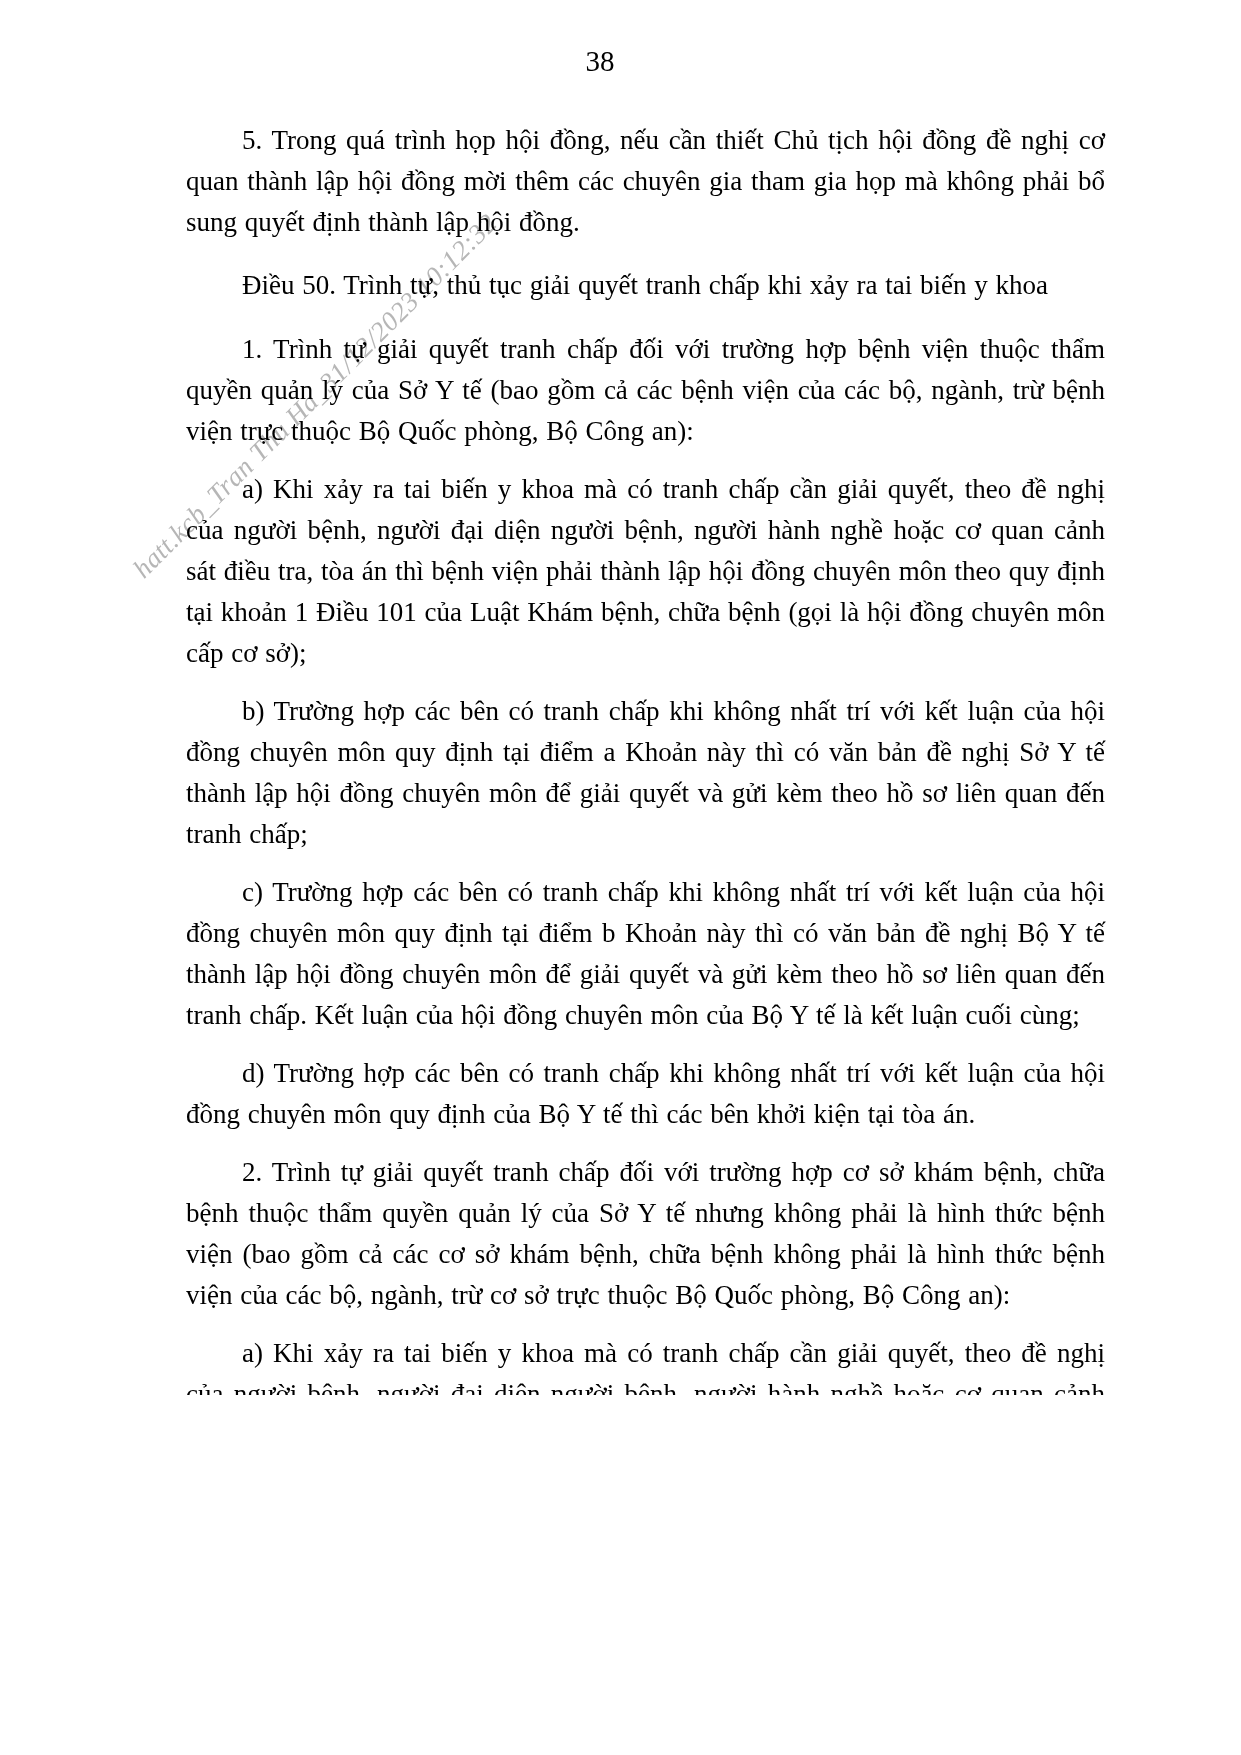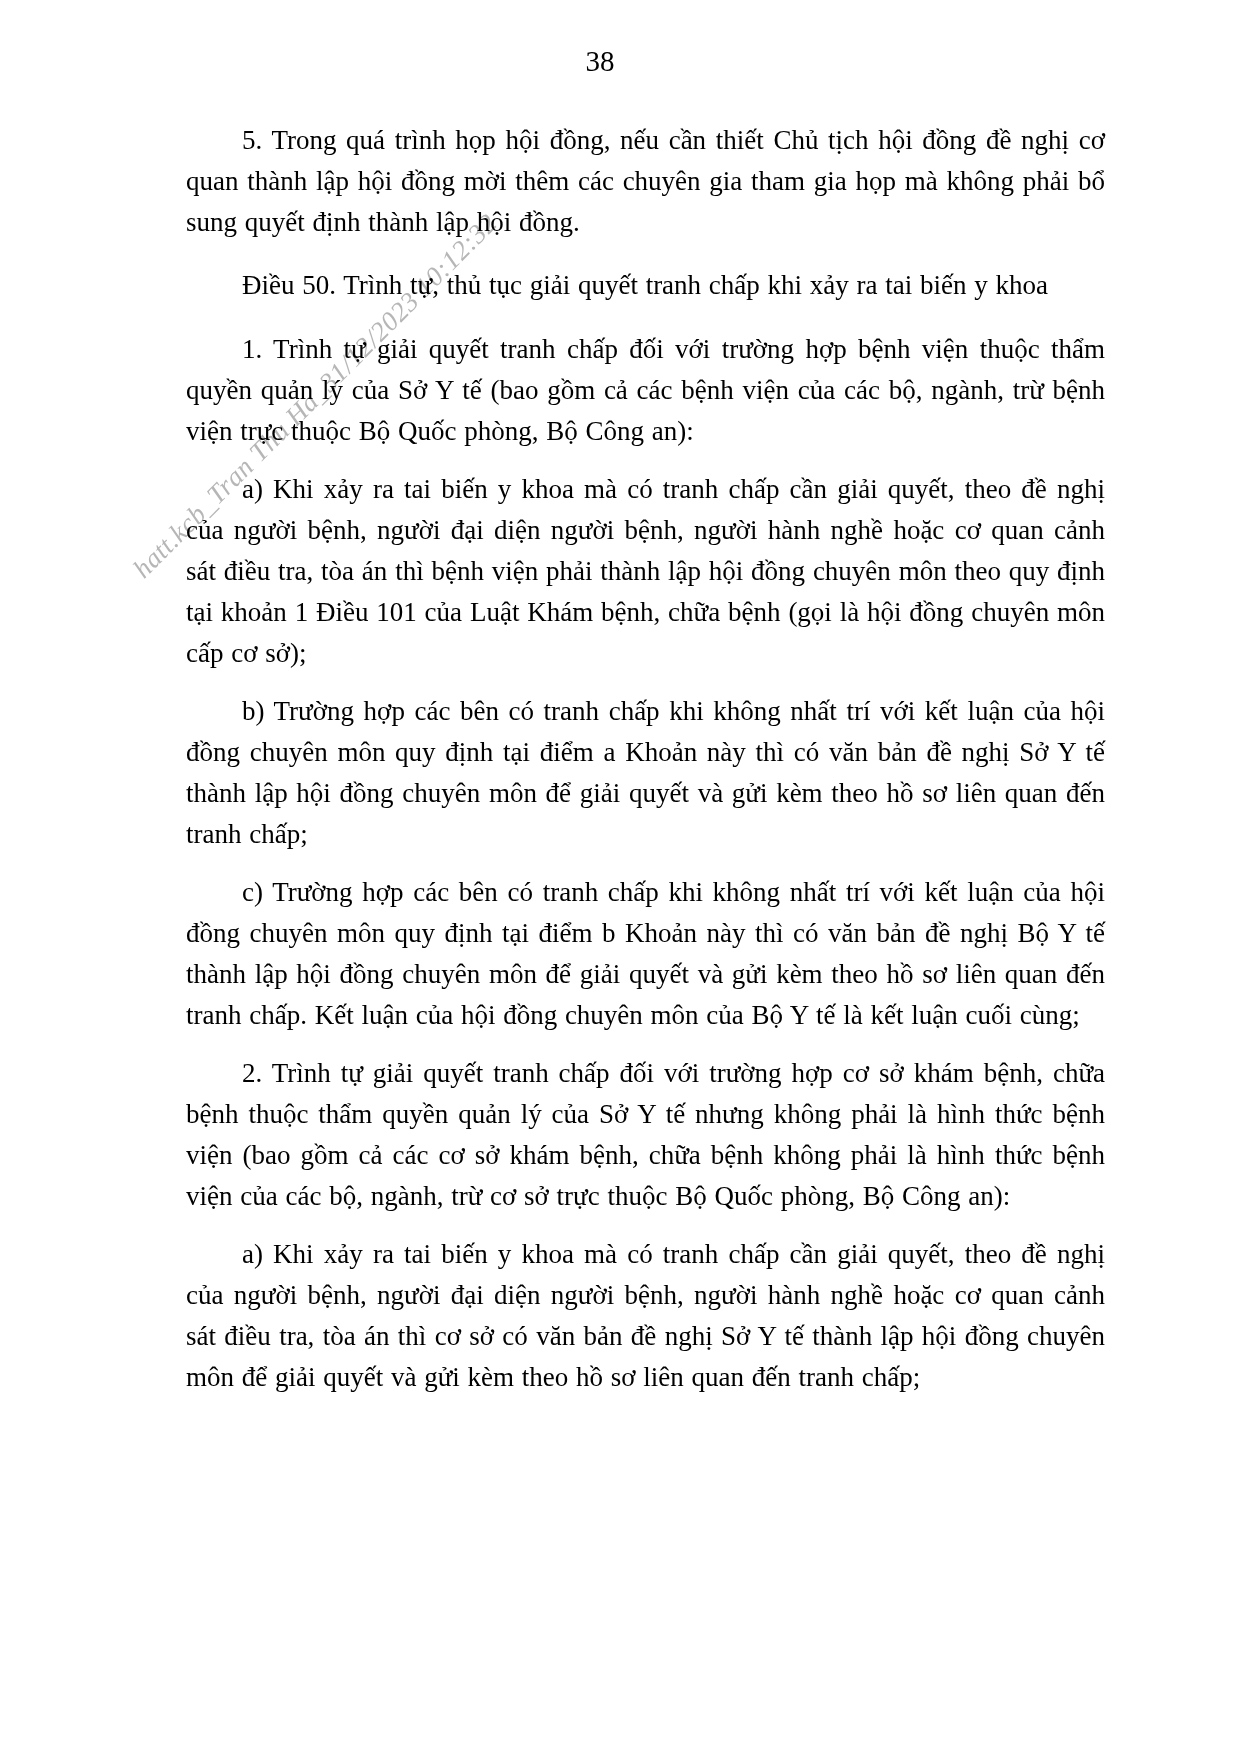--- a/index.html
+++ b/index.html
@@ -75,19 +75,20 @@
     <p class="para heading">Điều 50. Trình tự, thủ tục giải quyết tranh chấp khi xảy ra tai biến y khoa</p>
 
     <p class="para">1. Trình tự giải quyết tranh chấp đối với trường hợp bệnh viện thuộc thẩm quyền quản lý của Sở Y tế (bao gồm cả các bệnh viện của các bộ, ngành, trừ bệnh viện trực thuộc Bộ Quốc phòng, Bộ Công an):</p>
 
     <p class="para">a) Khi xảy ra tai biến y khoa mà có tranh chấp cần giải quyết, theo đề nghị của người bệnh, người đại diện người bệnh, người hành nghề hoặc cơ quan cảnh sát điều tra, tòa án thì bệnh viện phải thành lập hội đồng chuyên môn theo quy định tại khoản 1 Điều 101 của Luật Khám bệnh, chữa bệnh (gọi là hội đồng chuyên môn cấp cơ sở);</p>
 
     <p class="para">b) Trường hợp các bên có tranh chấp khi không nhất trí với kết luận của hội đồng chuyên môn quy định tại điểm a Khoản này thì có văn bản đề nghị Sở Y tế thành lập hội đồng chuyên môn để giải quyết và gửi kèm theo hồ sơ liên quan đến tranh chấp;</p>
 
     <p class="para">c) Trường hợp các bên có tranh chấp khi không nhất trí với kết luận của hội đồng chuyên môn quy định tại điểm b Khoản này thì có văn bản đề nghị Bộ Y tế thành lập hội đồng chuyên môn để giải quyết và gửi kèm theo hồ sơ liên quan đến tranh chấp. Kết luận của hội đồng chuyên môn của Bộ Y tế là kết luận cuối cùng;</p>
 
+    <p class="para">d) Trường hợp các bên có tranh chấp khi không nhất trí với kết luận của hội đồng chuyên môn quy định của Bộ Y tế thì các bên khởi kiện tại tòa án.</p>
 
     <p class="para">2. Trình tự giải quyết tranh chấp đối với trường hợp cơ sở khám bệnh, chữa bệnh thuộc thẩm quyền quản lý của Sở Y tế nhưng không phải là hình thức bệnh viện (bao gồm cả các cơ sở khám bệnh, chữa bệnh không phải là hình thức bệnh viện của các bộ, ngành, trừ cơ sở trực thuộc Bộ Quốc phòng, Bộ Công an):</p>
 
     <p class="para">a) Khi xảy ra tai biến y khoa mà có tranh chấp cần giải quyết, theo đề nghị của người bệnh, người đại diện người bệnh, người hành nghề hoặc cơ quan cảnh sát điều tra, tòa án thì cơ sở có văn bản đề nghị Sở Y tế thành lập hội đồng chuyên môn để giải quyết và gửi kèm theo hồ sơ liên quan đến tranh chấp;</p>
   </div>
 
 </div>
 
 </body></html>

